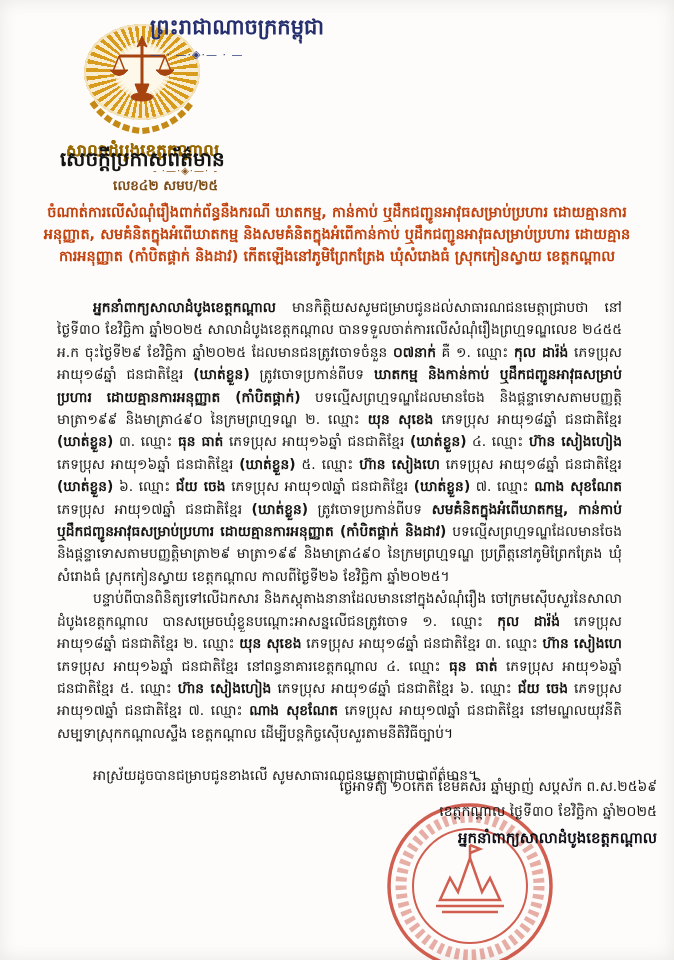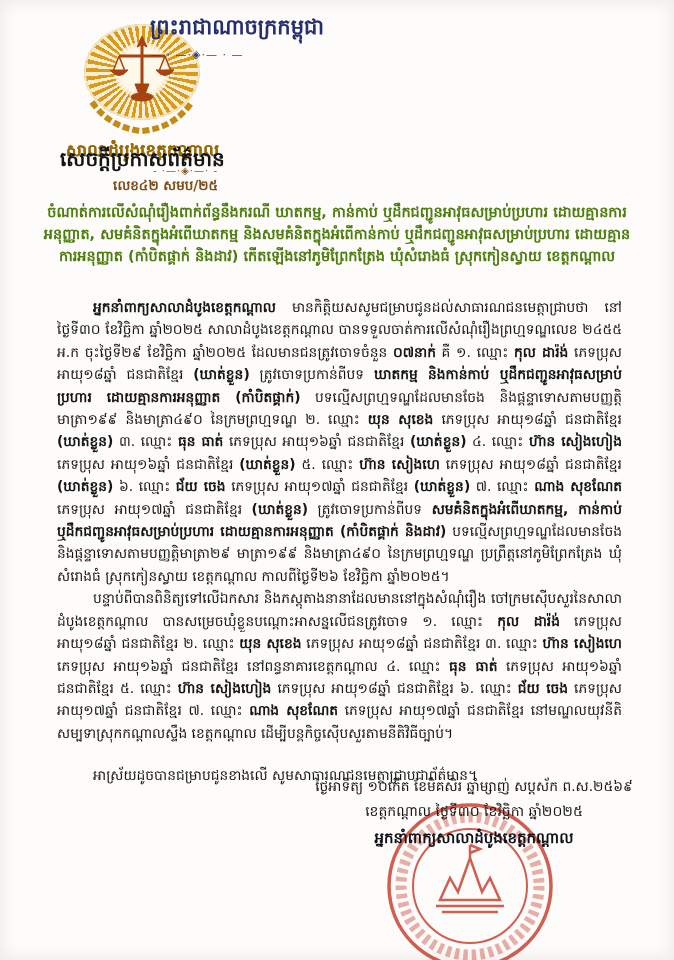--- a/index.html
+++ b/index.html
@@ -34,29 +34,29 @@
   .kingdom{font-size:21px;font-weight:bold;line-height:30px;}
   .motto{font-size:23px;font-weight:bold;line-height:34px;}
   .header-divider{font-size:11px;line-height:14px;margin-top:6px;color:#33407e;letter-spacing:1px;}
   
   .title-block{position:absolute;left:60px;top:146px;width:600px;text-align:left;color:#141414;font-family:Liberation Serif, serif;}
   .doc-title{font-size:20px;font-weight:bold;line-height:27px;}
   .doc-regarding{font-size:15px;font-weight:bold;line-height:22px;}
   
   .subject-block{
     position:absolute;left:38px;top:201px;width:598px;text-align:center;
-    font-size:14.5px;font-weight:bold;line-height:22px;color:#4d7c0f;
+    font-size:14.5px;font-weight:bold;line-height:22px;color:#c2410c;
   }
   
   .body-block{position:absolute;left:57px;top:296px;width:565px;
     font-size:13.8px;line-height:22.4px;text-align:justify;}
   .para{margin:0;text-indent:36px;}
   .closing{margin-top:20px;}
   
-  .signoff{position:absolute;left:300px;top:774px;width:348px;text-align:center;z-index:3;}
+  .signoff{position:absolute;left:309px;top:774px;width:348px;text-align:right;z-index:3;}
   .lunar{font-size:13.8px;line-height:25px;}
   .greg{font-size:14px;line-height:25px;}
   .signer{font-size:15px;font-weight:bold;line-height:28px;color:#101018;}
   
   .stamp{position:absolute;left:384px;top:800px;z-index:2;}
 </style>
 </head>
 <body>
 
 <div class="page">

